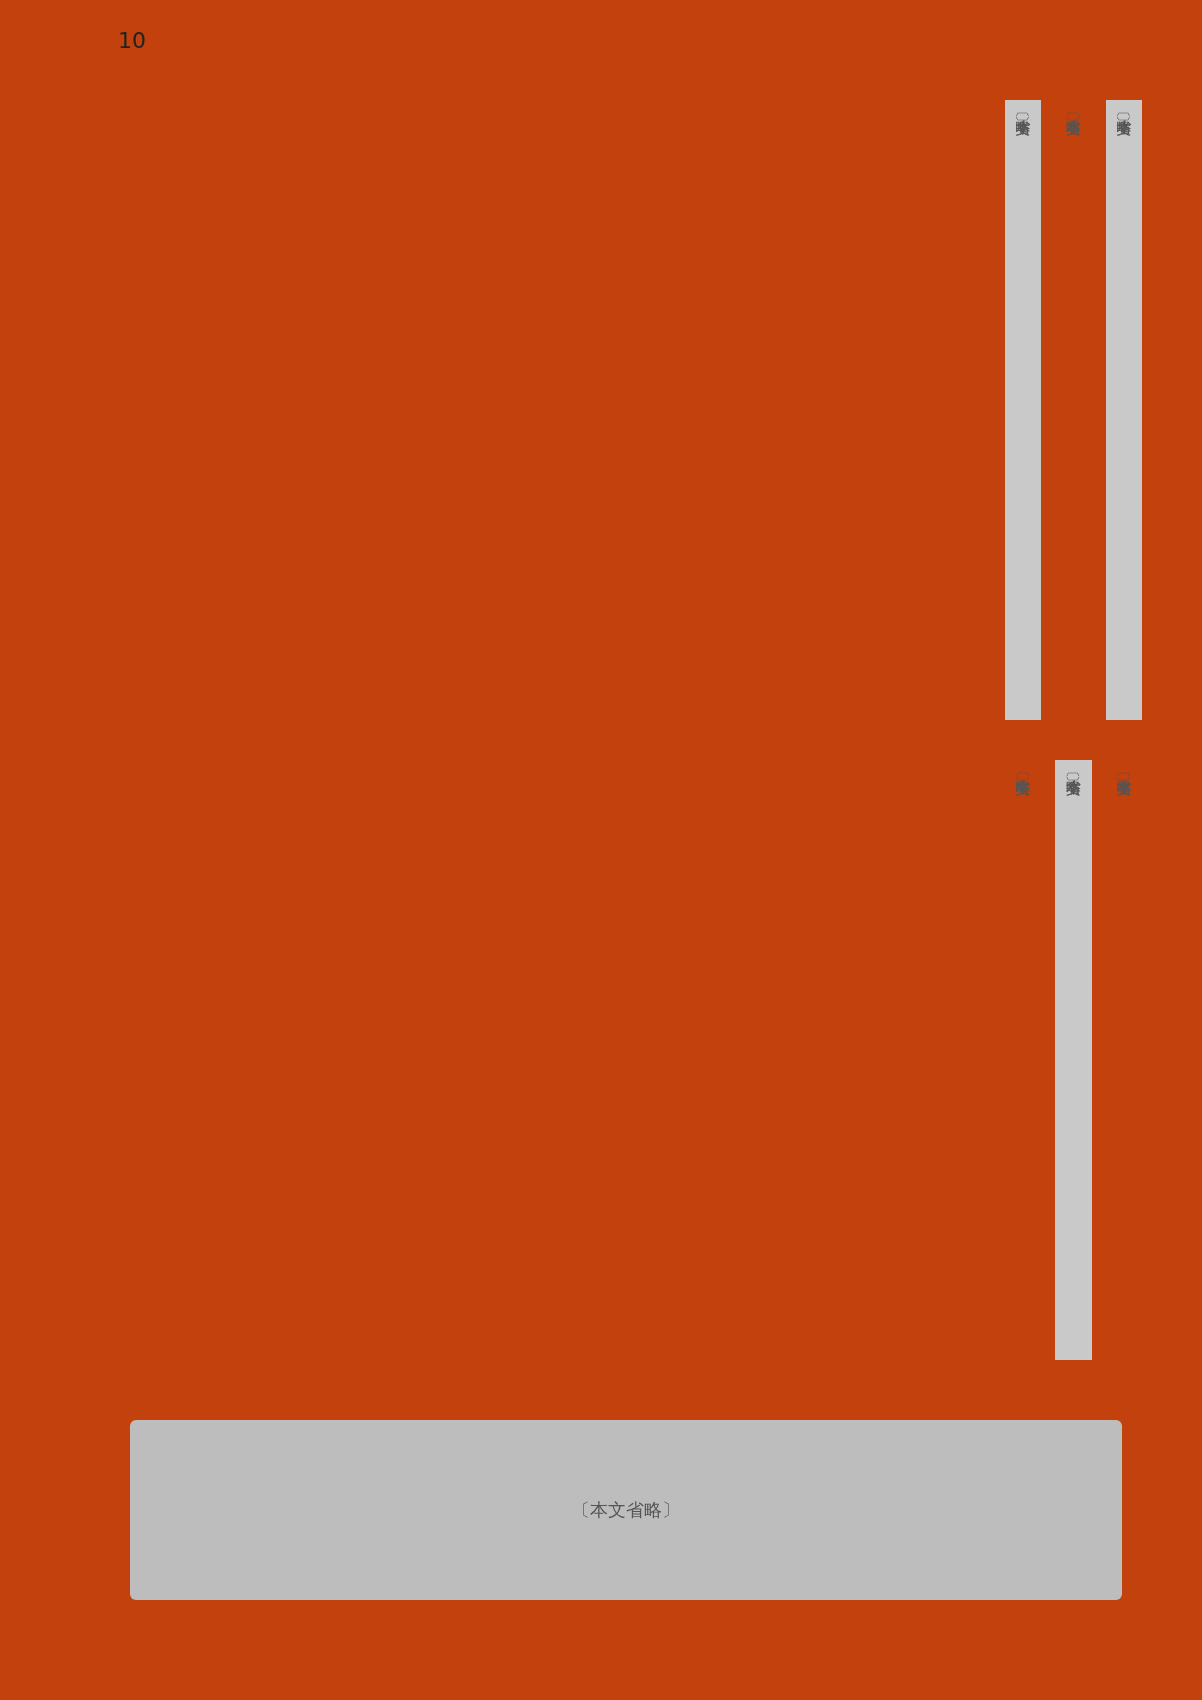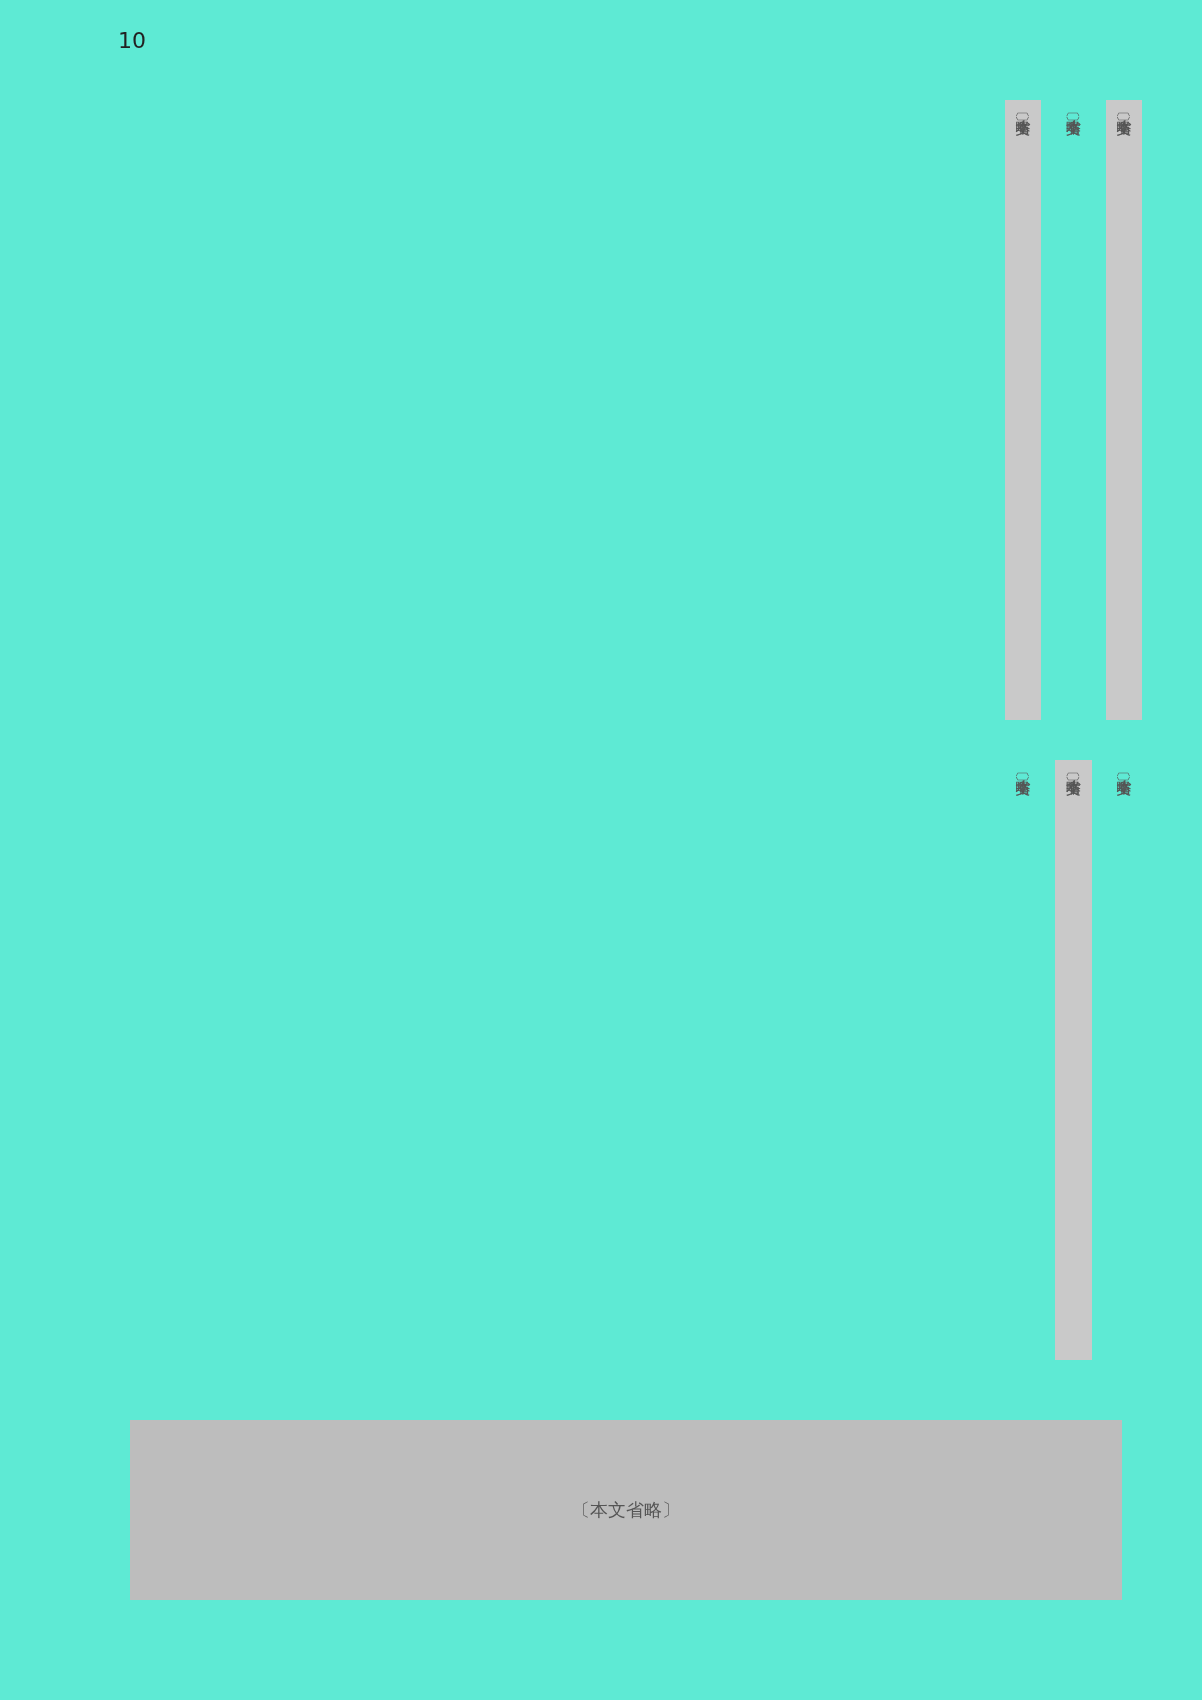--- a/index.html
+++ b/index.html
@@ -1,23 +1,23 @@
 <!DOCTYPE html>
 <html><head>
 <meta charset="utf-8">
 <style>
   body { margin:0; background:#f7f6f2; font-family:"DejaVu Sans", sans-serif; }
-  .page { width:1202px; height:1700px; position:relative; background:#5eead4; }
+  .page { width:1202px; height:1700px; position:relative; background:#c2410c; }
   .page-number { position:absolute; top:28px; left:118px; font-size:22px; color:#222; }
   .section { position:absolute; left:130px; right:60px; display:flex; flex-direction:row-reverse; gap:14px; }
   .sec-top { top:100px; height:620px; }
   .sec-mid { top:760px; height:600px; }
   .col { writing-mode:vertical-rl; font-size:15px; line-height:1.9; color:#555; background:#c9c9c9; padding:8px 4px; }
   .col.plain { background:transparent; }
-  .footer-box { position:absolute; left:130px; right:80px; top:1420px; height:180px; background:#bdbdbd; display:flex; flex-direction:column; justify-content:center; align-items:center; gap:14px; color:#555; font-size:18px; }
+  .footer-box { position:absolute; left:130px; right:80px; top:1420px; height:180px; background:#bdbdbd; display:flex; flex-direction:column; justify-content:center; align-items:center; gap:14px; color:#555; font-size:18px;border-radius:6px; }
 </style>
 </head>
 <body>
 
 <div class="page">
   <div class="page-number">10</div>
 
   <div class="section sec-top">
     <div class="col">〔本文省略〕</div>
     <div class="col plain">〔本文省略〕</div>

